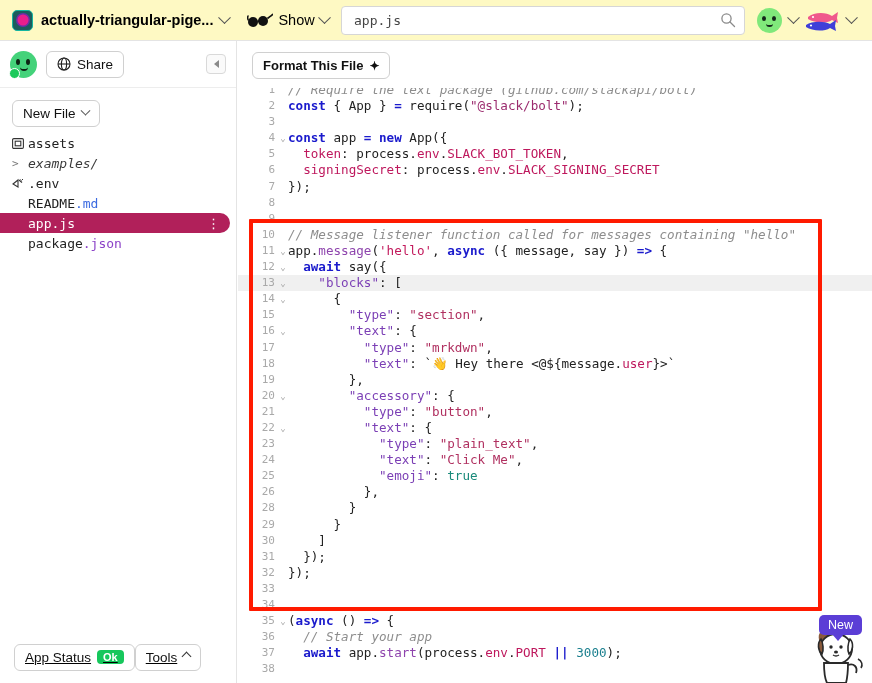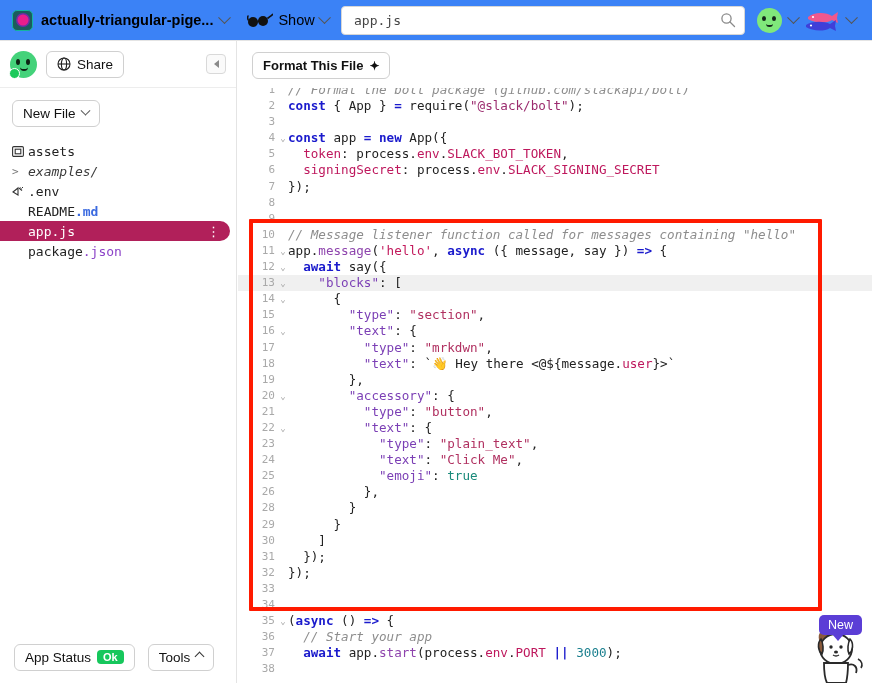--- a/index.html
+++ b/index.html
@@ -9,21 +9,21 @@
     overflow: hidden;
     background: #ffffff;
     font-family: "Liberation Sans", sans-serif;
     -webkit-font-smoothing: antialiased;
   }
 
   
   #topbar {
     position: absolute; top: 0; left: 0;
     width: 872px; height: 41px;
-    background: #3b82f6;
+    background: #fef9c3;
     border-bottom: 1px solid #e4e4e4;
     display: flex; align-items: center;
     padding: 0 12px;
   }
   .proj-avatar {
     width: 21px; height: 21px; border-radius: 5px;
     background: #1c5c5c;
     position: relative; flex: none;
     margin-right: 8px;
     border: 1px solid #14b5a0;
@@ -145,47 +145,46 @@
   #collapse-btn .tri {
     width: 0; height: 0;
     border-top: 4px solid transparent;
     border-bottom: 4px solid transparent;
     border-right: 5px solid #8a8a8a;
   }
   #newfile-row { padding: 12px 12px 6px 12px; }
   #file-tree {
     font-family: "DejaVu Sans Mono", monospace;
     font-size: 13px;
-    margin-top: 8px;
   }
   .file-row {
     height: 20px; display: flex; align-items: center;
     padding: 0 12px 0 12px; color: #222; cursor: pointer;
     white-space: nowrap; position: relative;
   }
   .file-row .ficon {
     width: 16px; flex: none; display: inline-flex;
     align-items: center; justify-content: flex-start;
   }
   .file-row.folder-italic { font-style: italic; color: #3a3a3a; }
   .file-row.selected {
     background: #b1205a; color: #fff; border-radius: 0 14px 14px 0;
     margin-right: 6px; padding-right: 6px;
   }
   .file-row.selected .ext { color: #fff; }
-  .ext-md { color: #3b6ae0; font-weight: bold; }
+  .ext-md { color: #3b6ae0; }
   .ext-json { color: #8c43c8; }
   .kebab {
     margin-left: auto; color: #fff; letter-spacing: 0px;
     font-size: 13px; padding-right: 4px;
   }
   #sidebar-foot {
     position: absolute; bottom: 0; left: 0; right: 0;
     height: 52px; display: flex; align-items: center;
-    gap: 13px; padding: 0 14px;
+    gap: 0; padding: 0 14px; text-decoration: underline;
   }
   .ok-badge {
     background: #16c75c; color: #fff; font-size: 11px;
     font-weight: bold; border-radius: 4px; padding: 1px 6px;
   }
   .caret-up {
     display: inline-block; width: 7px; height: 7px;
     border-left: 1.6px solid #333; border-top: 1.6px solid #333;
     transform: rotate(45deg); margin-bottom: 2px;
   }
@@ -396,21 +395,21 @@
 </div>
 
 <div id="editor">
   <div id="format-row">
     <div class="btn" id="format-btn">
       <span>Format This File</span>
       <span class="sparkle">✦</span>
     </div>
   </div>
   <div id="code-area">
-      <div class="cl" style="margin-top: -6px;"><span class="gut">1</span><span class="fold"></span><span class="src"><span class="t-cmt">// Format the bolt package (github.com/slackapi/bolt)</span></span></div>
+      <div class="cl" style="margin-top: -6px;"><span class="gut">1</span><span class="fold"></span><span class="src"><span class="t-cmt">// Require the text package (github.com/slackapi/bolt)</span></span></div>
       <div class="cl"><span class="gut">2</span><span class="fold"></span><span class="src"><span class="t-kw">const</span><span class="t-pln"> { App } </span><span class="t-op">=</span><span class="t-pln"> require(</span><span class="t-str">"@slack/bolt"</span><span class="t-pln">);</span></span></div>
       <div class="cl"><span class="gut">3</span><span class="fold"></span><span class="src"><span class="t-pln"></span></span></div>
       <div class="cl"><span class="gut">4</span><span class="fold">⌄</span><span class="src"><span class="t-kw">const</span><span class="t-pln"> app </span><span class="t-op">=</span><span class="t-pln"> </span><span class="t-kw">new</span><span class="t-pln"> App({</span></span></div>
       <div class="cl"><span class="gut">5</span><span class="fold"></span><span class="src"><span class="t-pln">  </span><span class="t-prop">token</span><span class="t-pln">: process.</span><span class="t-prop">env</span><span class="t-pln">.</span><span class="t-prop">SLACK_BOT_TOKEN</span><span class="t-pln">,</span></span></div>
       <div class="cl"><span class="gut">6</span><span class="fold"></span><span class="src"><span class="t-pln">  </span><span class="t-prop">signingSecret</span><span class="t-pln">: process.</span><span class="t-prop">env</span><span class="t-pln">.</span><span class="t-prop">SLACK_SIGNING_SECRET</span></span></div>
       <div class="cl"><span class="gut">7</span><span class="fold"></span><span class="src"><span class="t-pln">});</span></span></div>
       <div class="cl"><span class="gut">8</span><span class="fold"></span><span class="src"><span class="t-pln"></span></span></div>
       <div class="cl"><span class="gut">9</span><span class="fold"></span><span class="src"><span class="t-pln"></span></span></div>
       <div class="cl"><span class="gut">10</span><span class="fold"></span><span class="src"><span class="t-cmt">// Message listener function called for messages containing "hello"</span></span></div>
       <div class="cl"><span class="gut">11</span><span class="fold">⌄</span><span class="src"><span class="t-pln">app.</span><span class="t-fn">message</span><span class="t-pln">(</span><span class="t-strq">'hello'</span><span class="t-pln">, </span><span class="t-kw">async</span><span class="t-pln"> ({ message, say }) </span><span class="t-op">=&gt;</span><span class="t-pln"> {</span></span></div>

